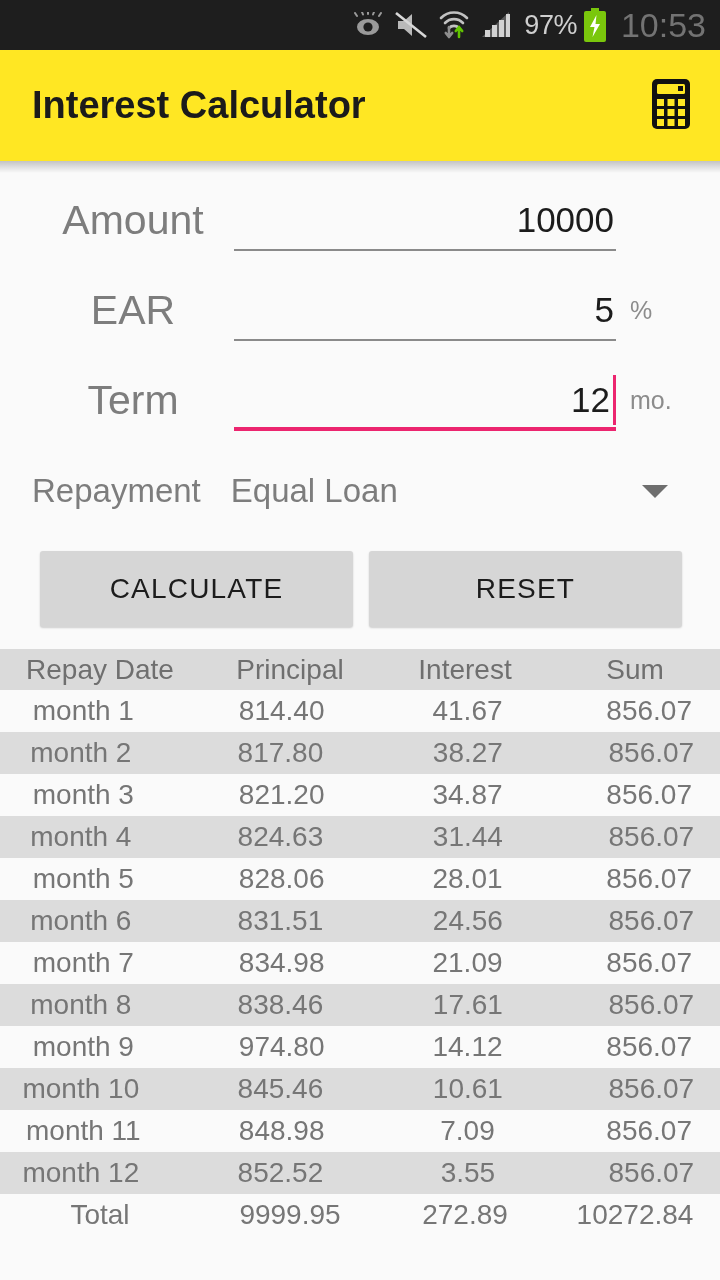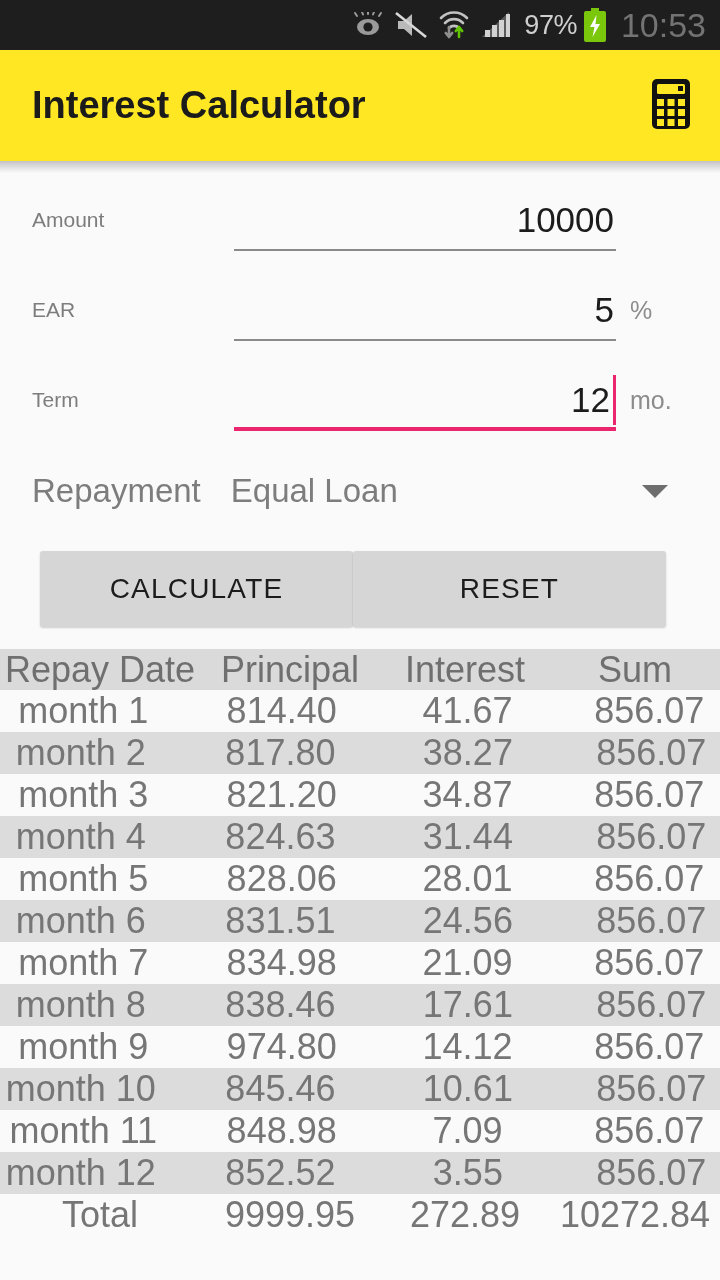--- a/index.html
+++ b/index.html
@@ -43,21 +43,21 @@
     position: absolute; left: 0; top: 111px; width: 720px; height: 12px;
     background: linear-gradient(to bottom, rgba(0,0,0,0.22), rgba(0,0,0,0));
   }
 
   
   #form-area { padding: 0 32px; padding-top: 14px; background: #fafafa; }
   .field-row {
     height: 90px; display: flex; align-items: center; position: relative;
   }
   .field-label {
-    font-size: 21px; color: #7d7d7d; width: 202px; flex: none;
+    font-size: 41px; color: #7d7d7d; width: 202px; flex: none; text-align: center;
   }
   .field-input-wrap {
     flex: 1; position: relative; height: 62px;
     display: flex; align-items: center; justify-content: flex-end;
   }
   .field-value {
     font-size: 35px; color: #1c1c1c; padding-right: 2px;
     line-height: 56px;
   }
   .field-underline {
@@ -82,35 +82,35 @@
     font-size: 33px; color: #7d7d7d; flex: 1; padding-left: 30px;
   }
   #dropdown-caret {
     width: 0; height: 0; margin-right: 20px;
     border-left: 13px solid transparent;
     border-right: 13px solid transparent;
     border-top: 13px solid #6e6e6e;
   }
 
   
-  #button-row { display: flex; padding: 14px 0 22px 8px; }
+  #button-row { display: flex; gap: 16px; padding: 14px 0 22px 8px; }
   .btn {
     background: #d6d6d6; border: none; border-radius: 3px;
     height: 76px; width: 313px;
     font-size: 28px; color: #1c1c1c;
     font-family: "Liberation Sans", sans-serif;
     letter-spacing: 1.2px;
     box-shadow: 0 1px 2px rgba(0,0,0,0.18);
   }
 
   
   #table { width: 720px; background: #fafafa; }
   .trow { display: flex; height: 42px; align-items: center; }
   .trow .cell {
-    text-align: center; font-size: 36px; color: #767676;
+    text-align: center; font-size: 28px; color: #767676;
   }
   .cell.c0 { width: 200px; }
   .cell.c1 { width: 180px; }
   .cell.c2 { width: 170px; }
   .cell.c3 { width: 170px; }
   #table-header { background: #dadada; height: 41px; }
   #table-header .cell { color: #6f6f6f; }
   .trow.odd  { background: #fafafa; gap: 40px; }
   .trow.even { background: #dcdcdc; gap: 46px; }
   .trow.total { background: #fafafa; }

